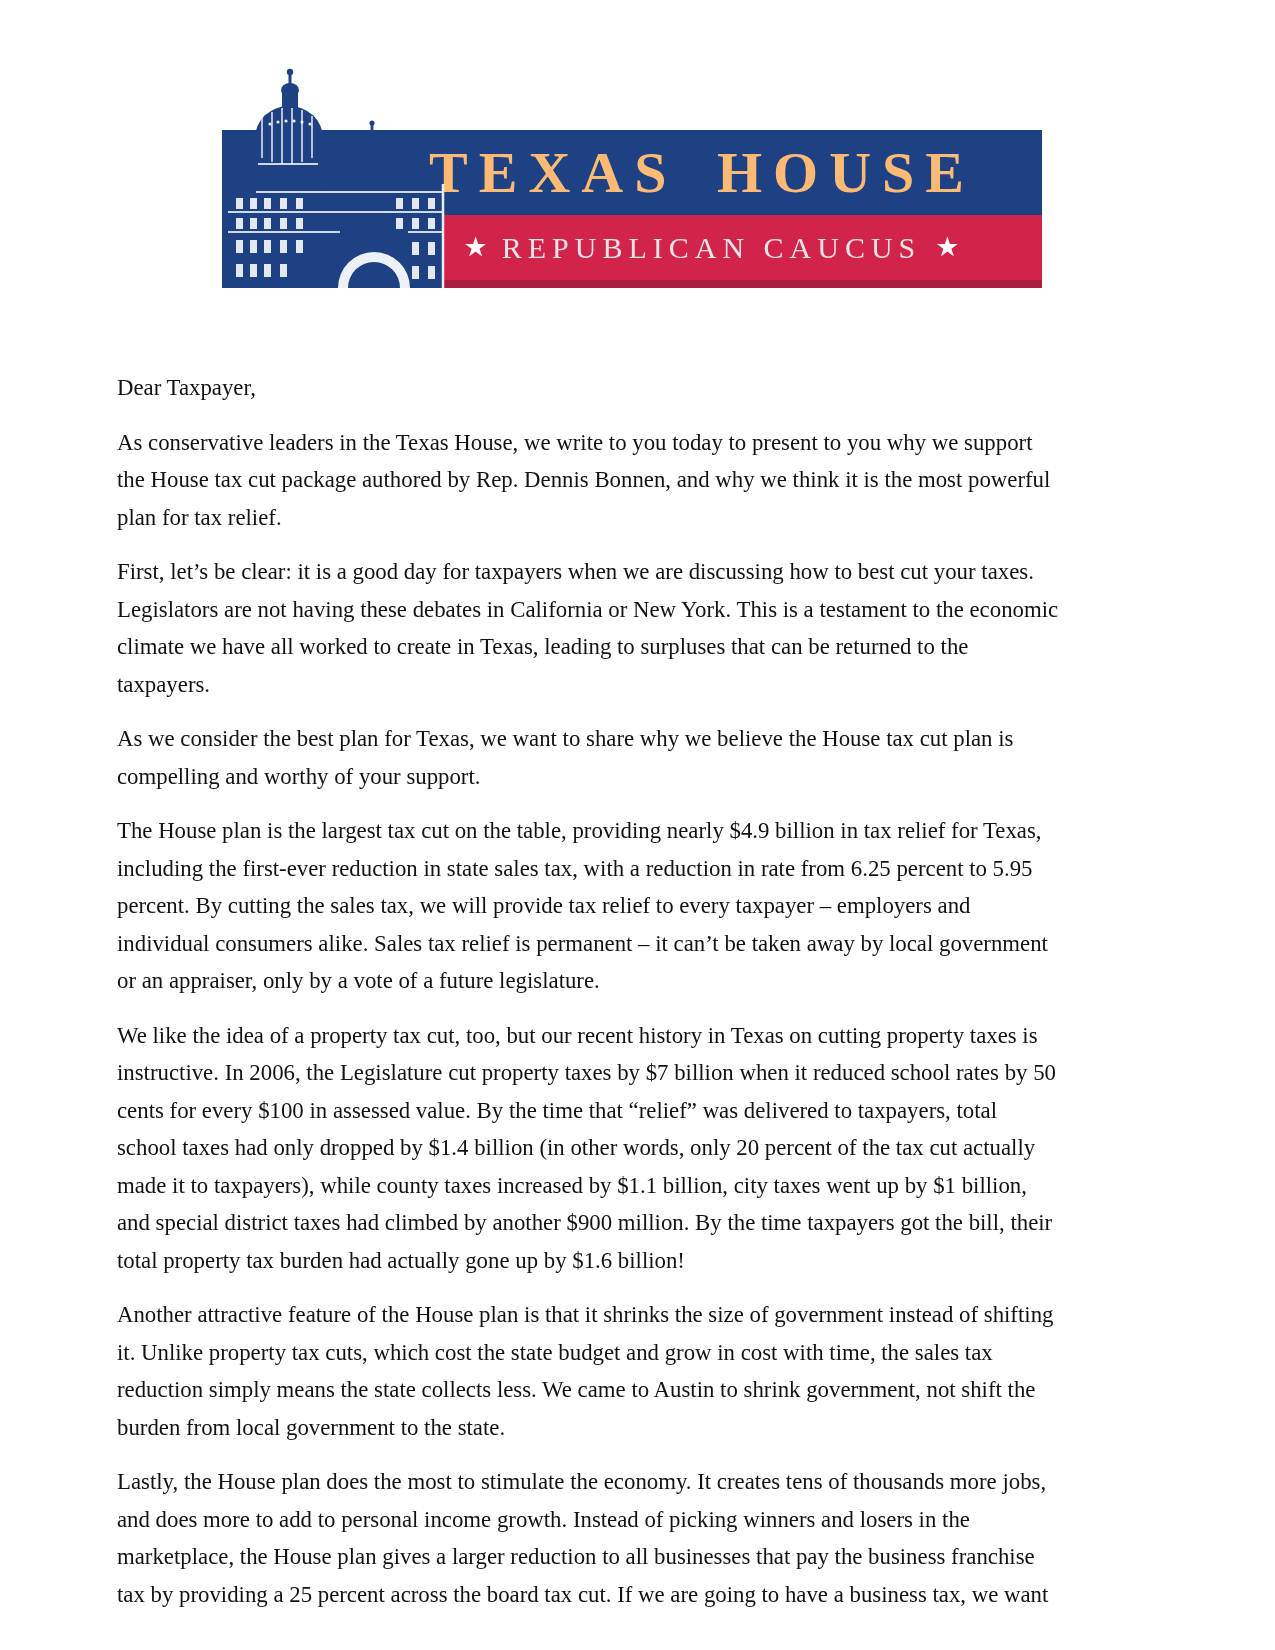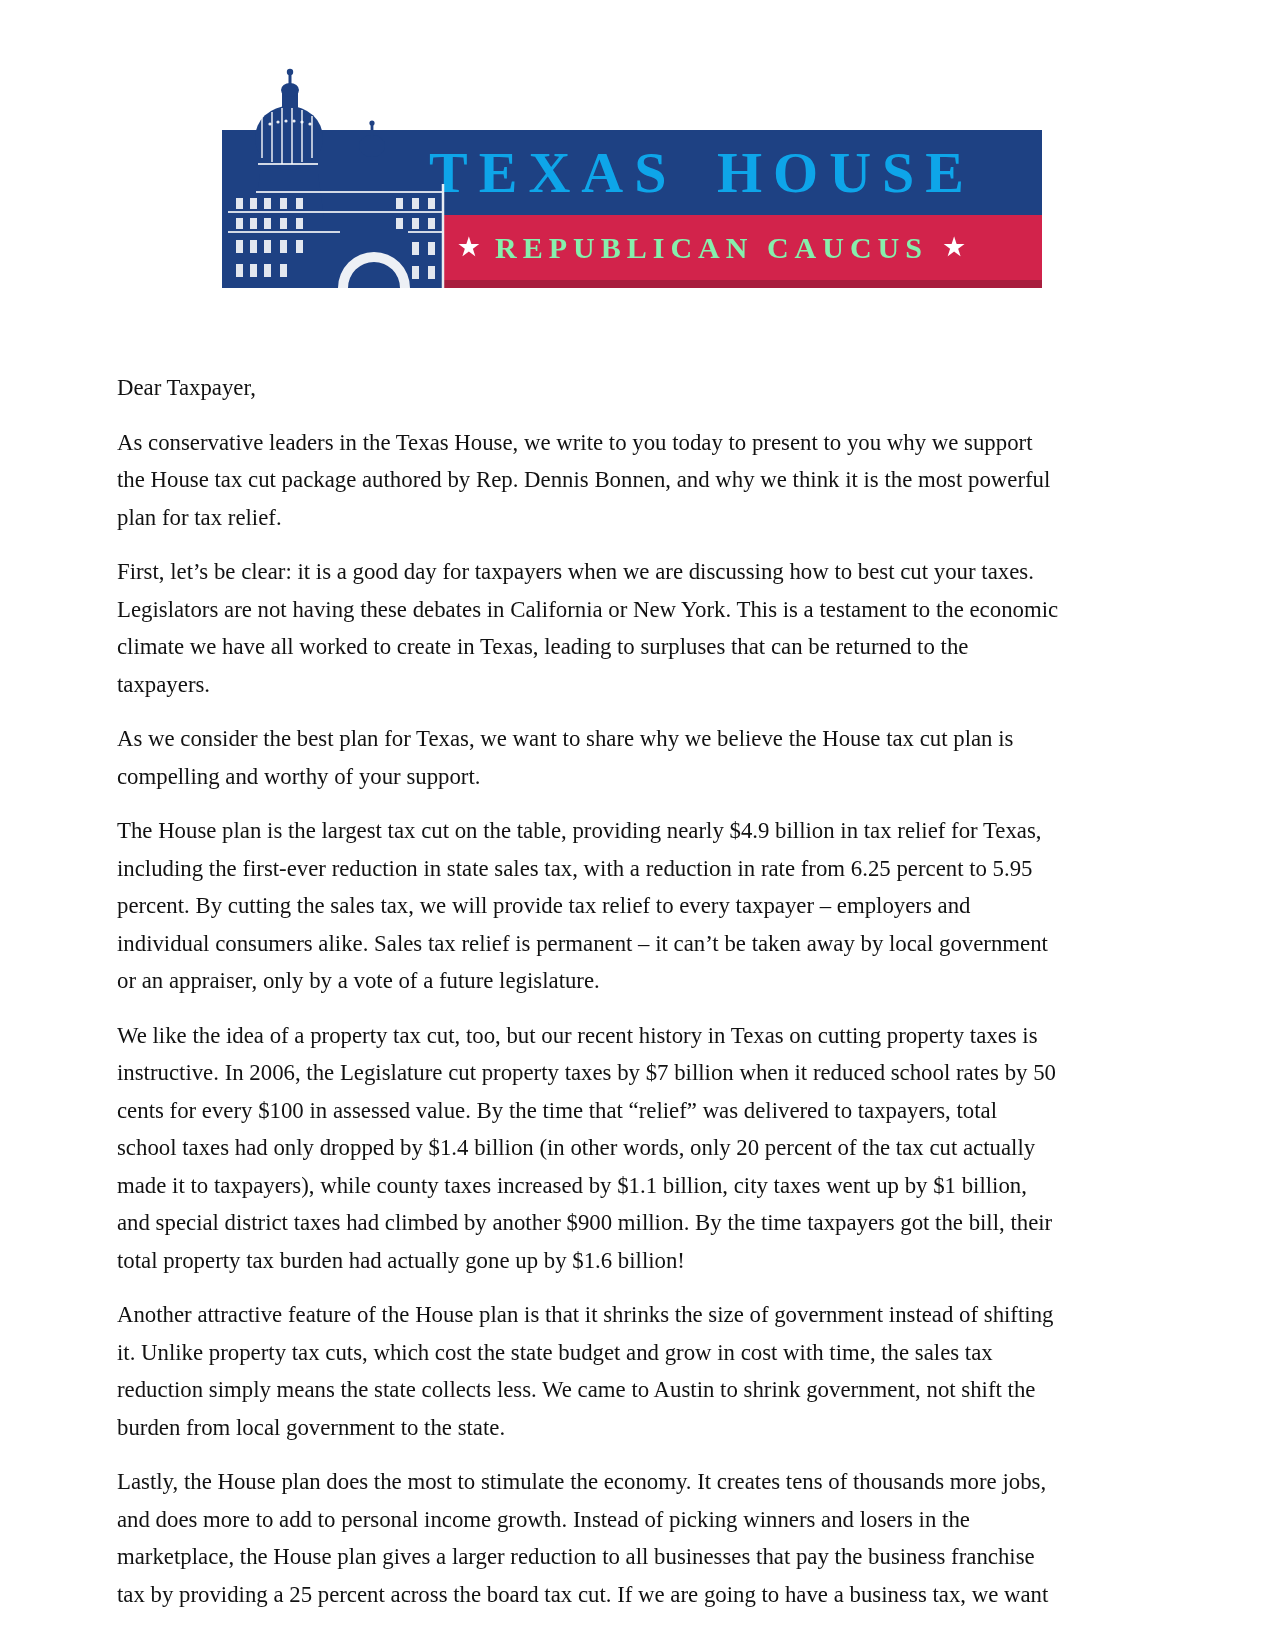--- a/index.html
+++ b/index.html
@@ -13,32 +13,32 @@
 
   
   .logo{position:absolute;left:222px;top:66px;width:820px;height:222px;}
   .band-blue{
     position:absolute;left:0;top:64px;width:820px;height:85px;
     background:#1e4183;z-index:1;
     display:flex;align-items:center;justify-content:center;
     padding-left:140px;box-sizing:border-box;
   }
   .logo-title{
-    color:#0ea5e9;font-weight:bold;font-size:58px;line-height:1;
+    color:#fdba74;font-weight:bold;font-size:58px;line-height:1;
     letter-spacing:11px;word-spacing:14px;white-space:nowrap;
   }
   .band-red{
     position:absolute;left:205px;top:149px;right:0;height:73px;
     background:#d2234b;z-index:1;
     border-bottom:8px solid #a81e3e;box-sizing:border-box;
     display:flex;align-items:center;justify-content:center;
     padding-right:46px;
   }
   .logo-subtitle{
-    color:#86efac;font-weight:bold;font-size:30px;line-height:1;
+    color:#e5e5e5;font-weight:normal;font-size:30px;line-height:1;
     letter-spacing:6px;white-space:nowrap;margin:0 14px;
   }
   .logo-star{color:#ffffff;font-size:27px;line-height:1;}
   .capitol-backdrop{
     position:absolute;left:0;top:64px;width:188px;height:158px;
     background:#1e4183;z-index:2;
   }
   .capitol-svg{position:absolute;left:0;top:0;z-index:3;}
 
   

